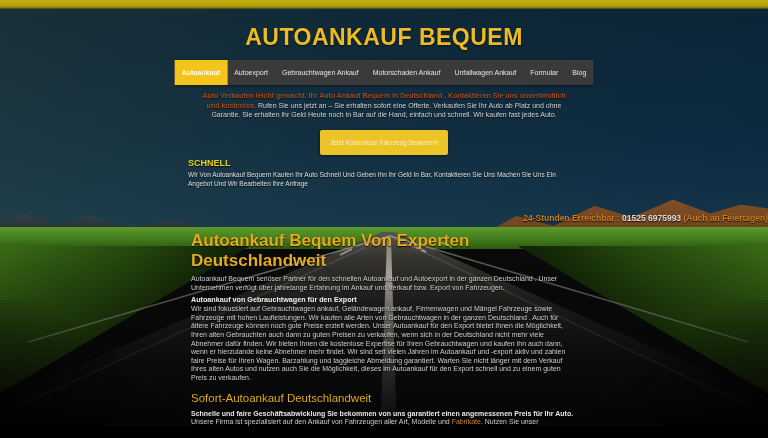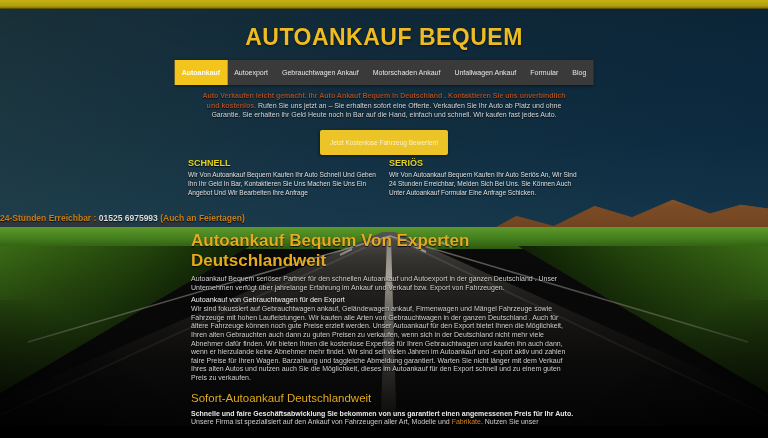--- a/index.html
+++ b/index.html
@@ -72,32 +72,32 @@
     cursor:pointer; box-shadow:0 1px 3px rgba(0,0,0,.45); padding:0 10px; }
 
   .features { position:absolute; top:158px; left:50%; transform:translateX(-50%);
     width:392px; display:flex; gap:10px;align-items:center; }
   .feature { flex:1; }
   .feature h3 { font-size:9px; font-weight:700; color:#e6d31d; margin-bottom:3px;
     text-shadow:0 1px 1px rgba(0,0,0,.8); }
   .feature p { font-size:6.5px; line-height:8.8px; color:#e0e0e0;
     text-shadow:0 1px 1px rgba(0,0,0,.85); }
 
-  .hotline { position:absolute; top:213px; left:0; width:768px; text-align:left;
+  .hotline { position:absolute; top:213px; left:0; width:768px; text-align:right;
     font-size:8.5px; font-weight:700; color:#c97e17; text-shadow:0 1px 1px rgba(0,0,0,.8); }
   .hotline .phone { color:#dcdcdc; }
 
   .article { position:absolute; top:231px; left:50%; transform:translateX(-50%); width:386px; }
   .article h1 { font-size:17px; font-weight:700; color:#e3ab1d; margin-bottom:4px;
     text-shadow:0 1px 1px rgba(0,0,0,.8); }
   .article h2.gold { font-size:11.5px; font-weight:400; color:#e3ab1d; margin:9px 0 6px;
     text-shadow:0 1px 1px rgba(0,0,0,.8); }
   .article h4.gold { font-size:11px; font-weight:700; color:#e3ab1d; margin:11px 0 5px;
     text-shadow:0 1px 1px rgba(0,0,0,.8); }
-  .article .subhead { font-size:7.2px; font-weight:400; color:#f0f0f0; margin:3px 0 1px; }
+  .article .subhead { font-size:7.2px; font-weight:700; color:#f0f0f0; margin:3px 0 1px; }
   .article p { font-size:7px; line-height:8.6px; color:#cfcfcf;
     text-shadow:0 1px 1px rgba(0,0,0,.85); margin-bottom:2px; }
   .article p .lead-bold { font-weight:700; color:#e9e9e9; }
   .article a.inline-link { color:#d4841c; text-decoration:none; cursor:pointer; }
 </style>
 </head>
 <body>
 
 <div class="stage">
 
@@ -148,24 +148,20 @@
 
     <p class="intro"><span class="hl">Auto Verkaufen leicht gemacht. Ihr Auto Ankauf Bequem in Deutschland . Kontaktieren Sie uns unverbindlich und kostenlos.</span><span> Rufen Sie uns jetzt an – Sie erhalten sofort eine Offerte. Verkaufen Sie Ihr Auto ab Platz und ohne Garantie. Sie erhalten ihr Geld Heute noch in Bar auf die Hand, einfach und schnell. Wir kaufen fast jedes Auto.</span></p>
 
     <button class="cta-btn">Jetzt Kostenlose Fahrzeug Bewerten!</button>
 
     <div class="features">
       <div class="feature">
         <h3>SCHNELL</h3>
         <p>Wir Von Autoankauf Bequem Kaufen Ihr Auto Schnell Und Geben Ihn Ihr Geld In Bar, Kontaktieren Sie Uns Machen Sie Uns Ein Angebot Und Wir Bearbeiten Ihre Anfrage</p>
       </div>
-      <div class="feature">
-        <h3>SERIÖS</h3>
-        <p>Wir Von Autoankauf Bequem Kaufen Ihr Auto Seriös An, Wir Sind 24 Stunden Erreichbar, Melden Sich Bei Uns. Sie Können Auch Unter Autoankauf Formular Eine Anfrage Schicken.</p>
-      </div>
     </div>
 
     <div class="hotline"><span>24-Stunden Erreichbar : </span><span class="phone">01525 6975993</span><span> (Auch an Feiertagen)</span></div>
 
     <div class="article">
       <h1>Autoankauf Bequem Von Experten Deutschlandweit</h1>
       <p>Autoankauf Bequem seriöser Partner für den schnellen Autoankauf und Autoexport in der ganzen Deutschland . Unser Unternehmen verfügt über jahrelange Erfahrung im Ankauf und Verkauf bzw. Export von Fahrzeugen.</p>
       <div class="subhead">Autoankauf von Gebrauchtwagen für den Export</div>
       <p>Wir sind fokussiert auf Gebrauchtwagen ankauf, Geländewagen ankauf, Firmenwagen und Mängel Fahrzeuge sowie Fahrzeuge mit hohen Laufleistungen. Wir kaufen alle Arten von Gebrauchtwagen in der ganzen Deutschland . Auch für ältere Fahrzeuge können noch gute Preise erzielt werden. Unser Autoankauf für den Export bietet Ihnen die Möglichkeit, Ihren alten Gebrauchten auch dann zu guten Preisen zu verkaufen, wenn sich in der Deutschland nicht mehr viele Abnehmer dafür finden. Wir bieten Ihnen die kostenlose Expertise für Ihren Gebrauchtwagen und kaufen ihn auch dann, wenn er hierzulande keine Abnehmer mehr findet. Wir sind seit vielen Jahren im Autoankauf und -export aktiv und zahlen faire Preise für Ihren Wagen. Barzahlung und taggleiche Abmeldung garantiert. Warten Sie nicht länger mit dem Verkauf Ihres alten Autos und nutzen auch Sie die Möglichkeit, dieses im Autoankauf für den Export schnell und zu einem guten Preis zu verkaufen.</p>
       <h2 class="gold">Sofort-Autoankauf Deutschlandweit</h2>

